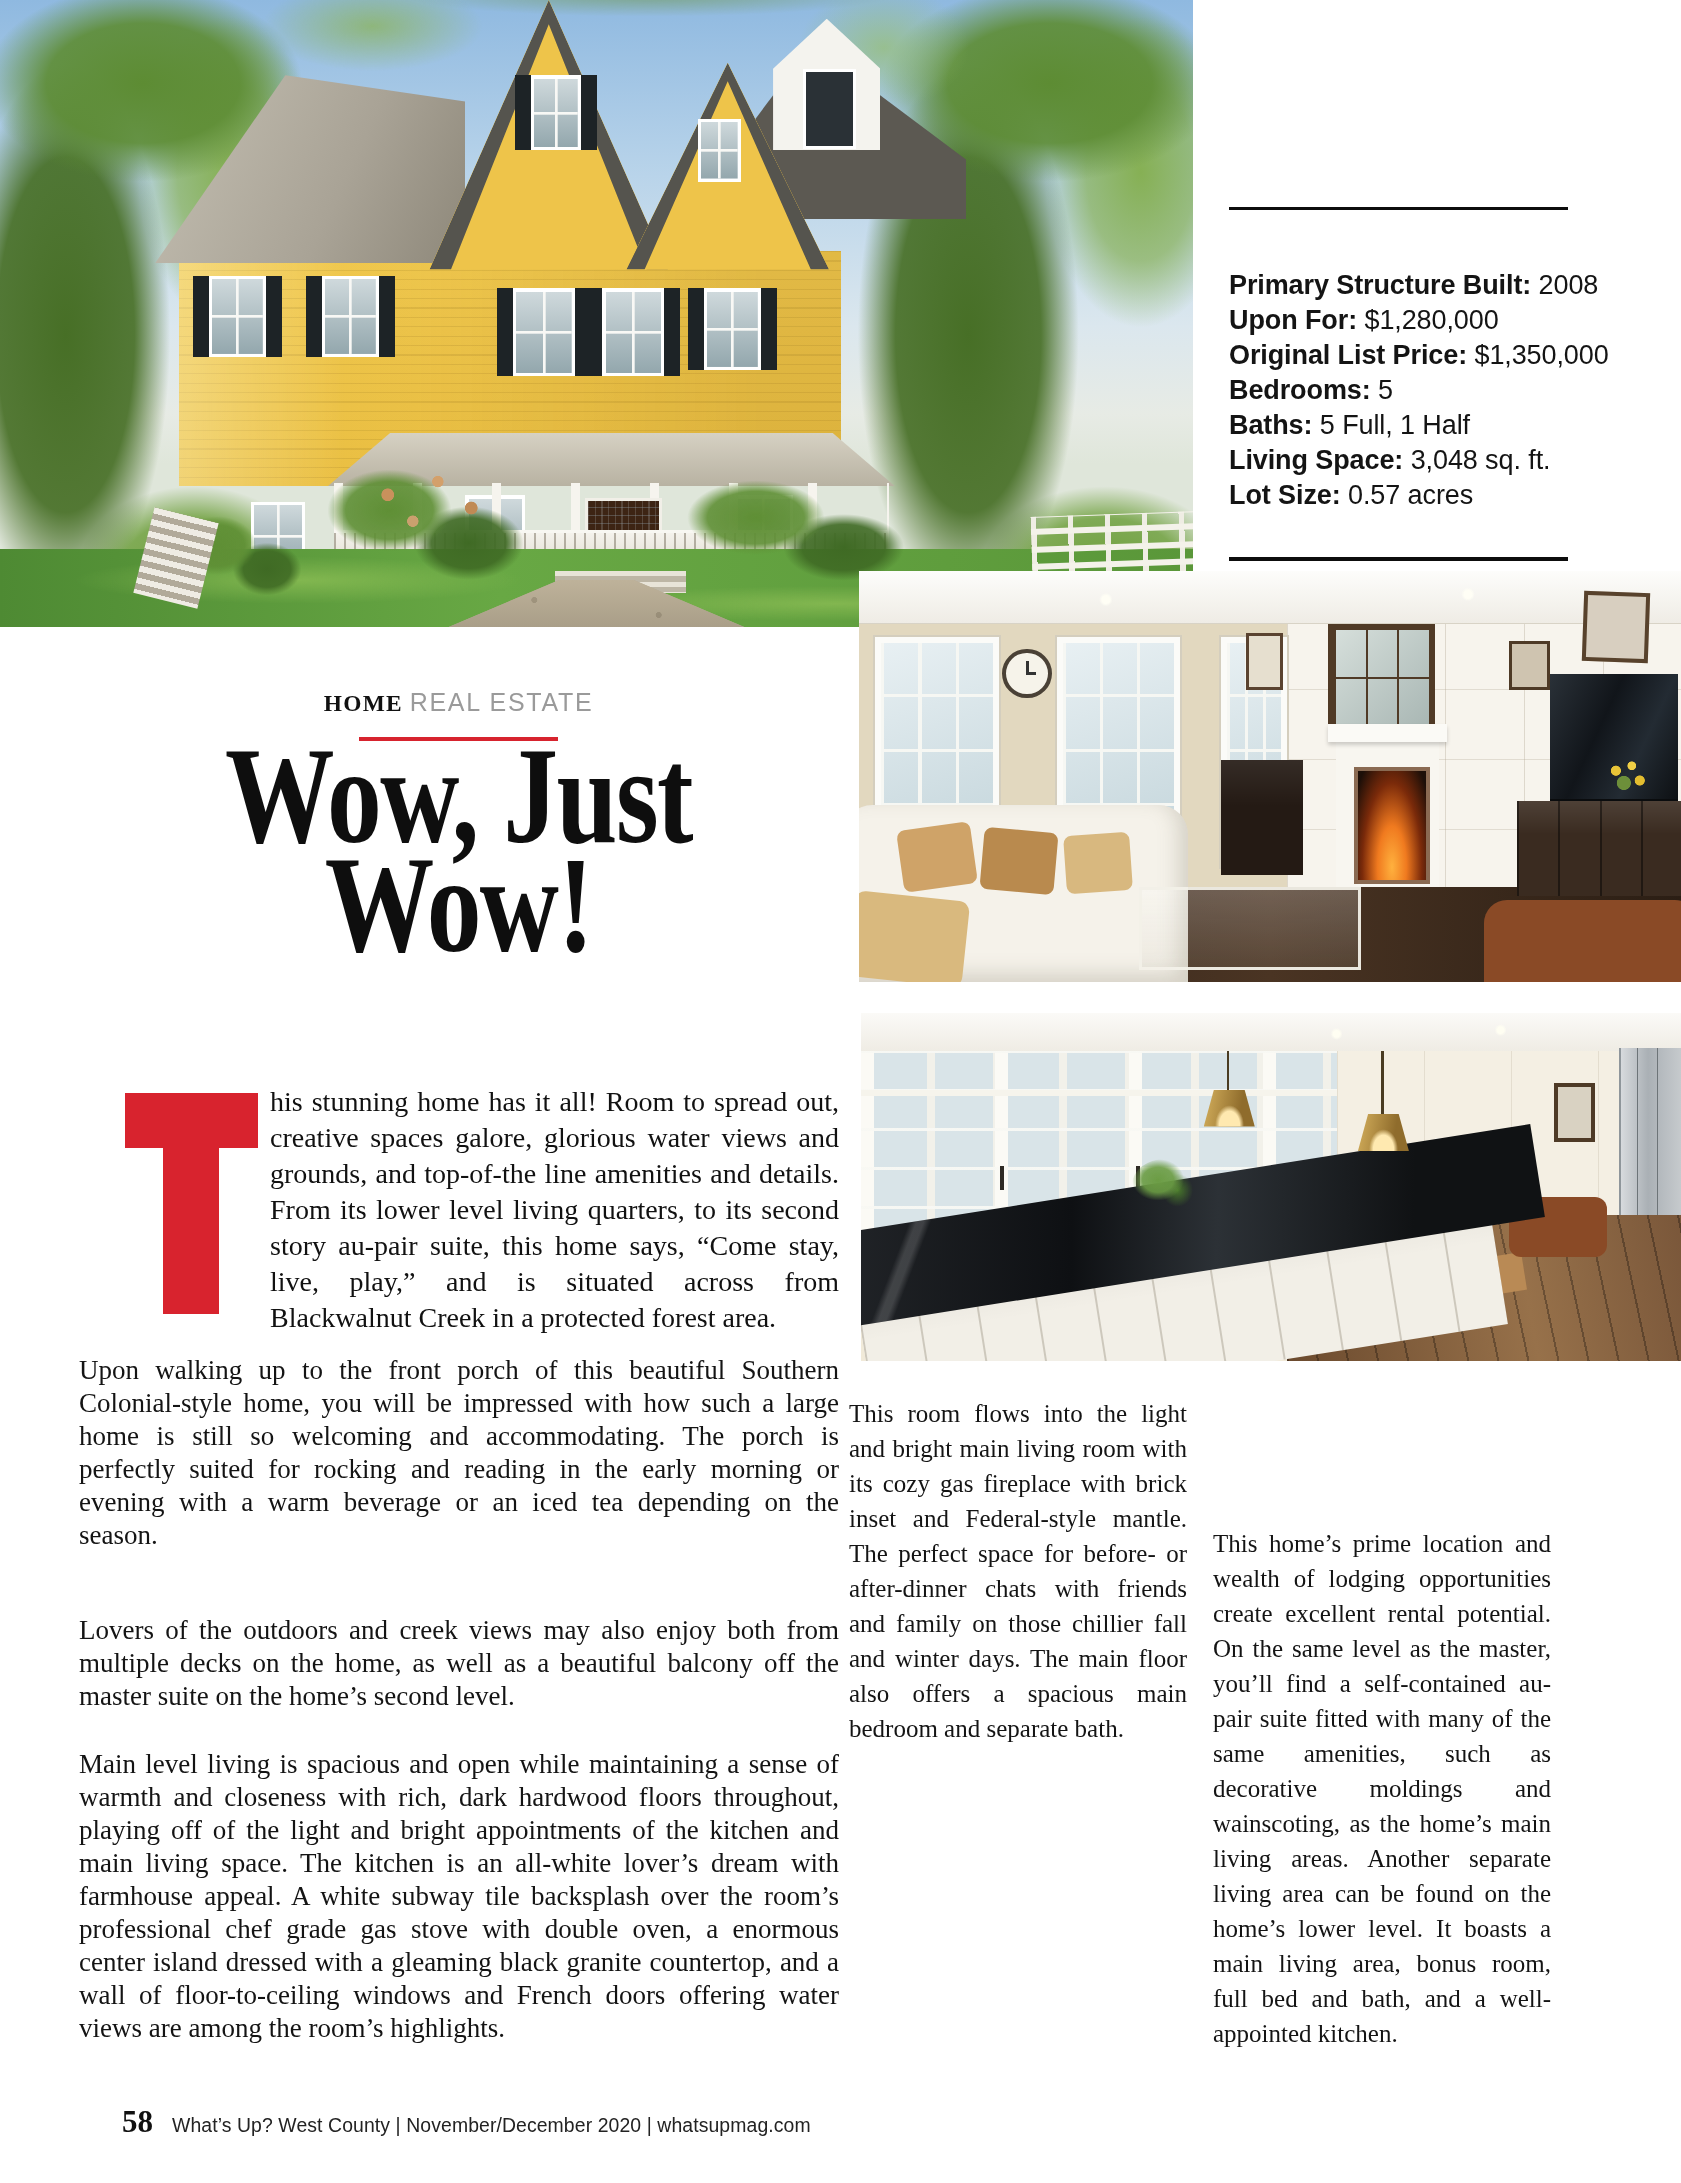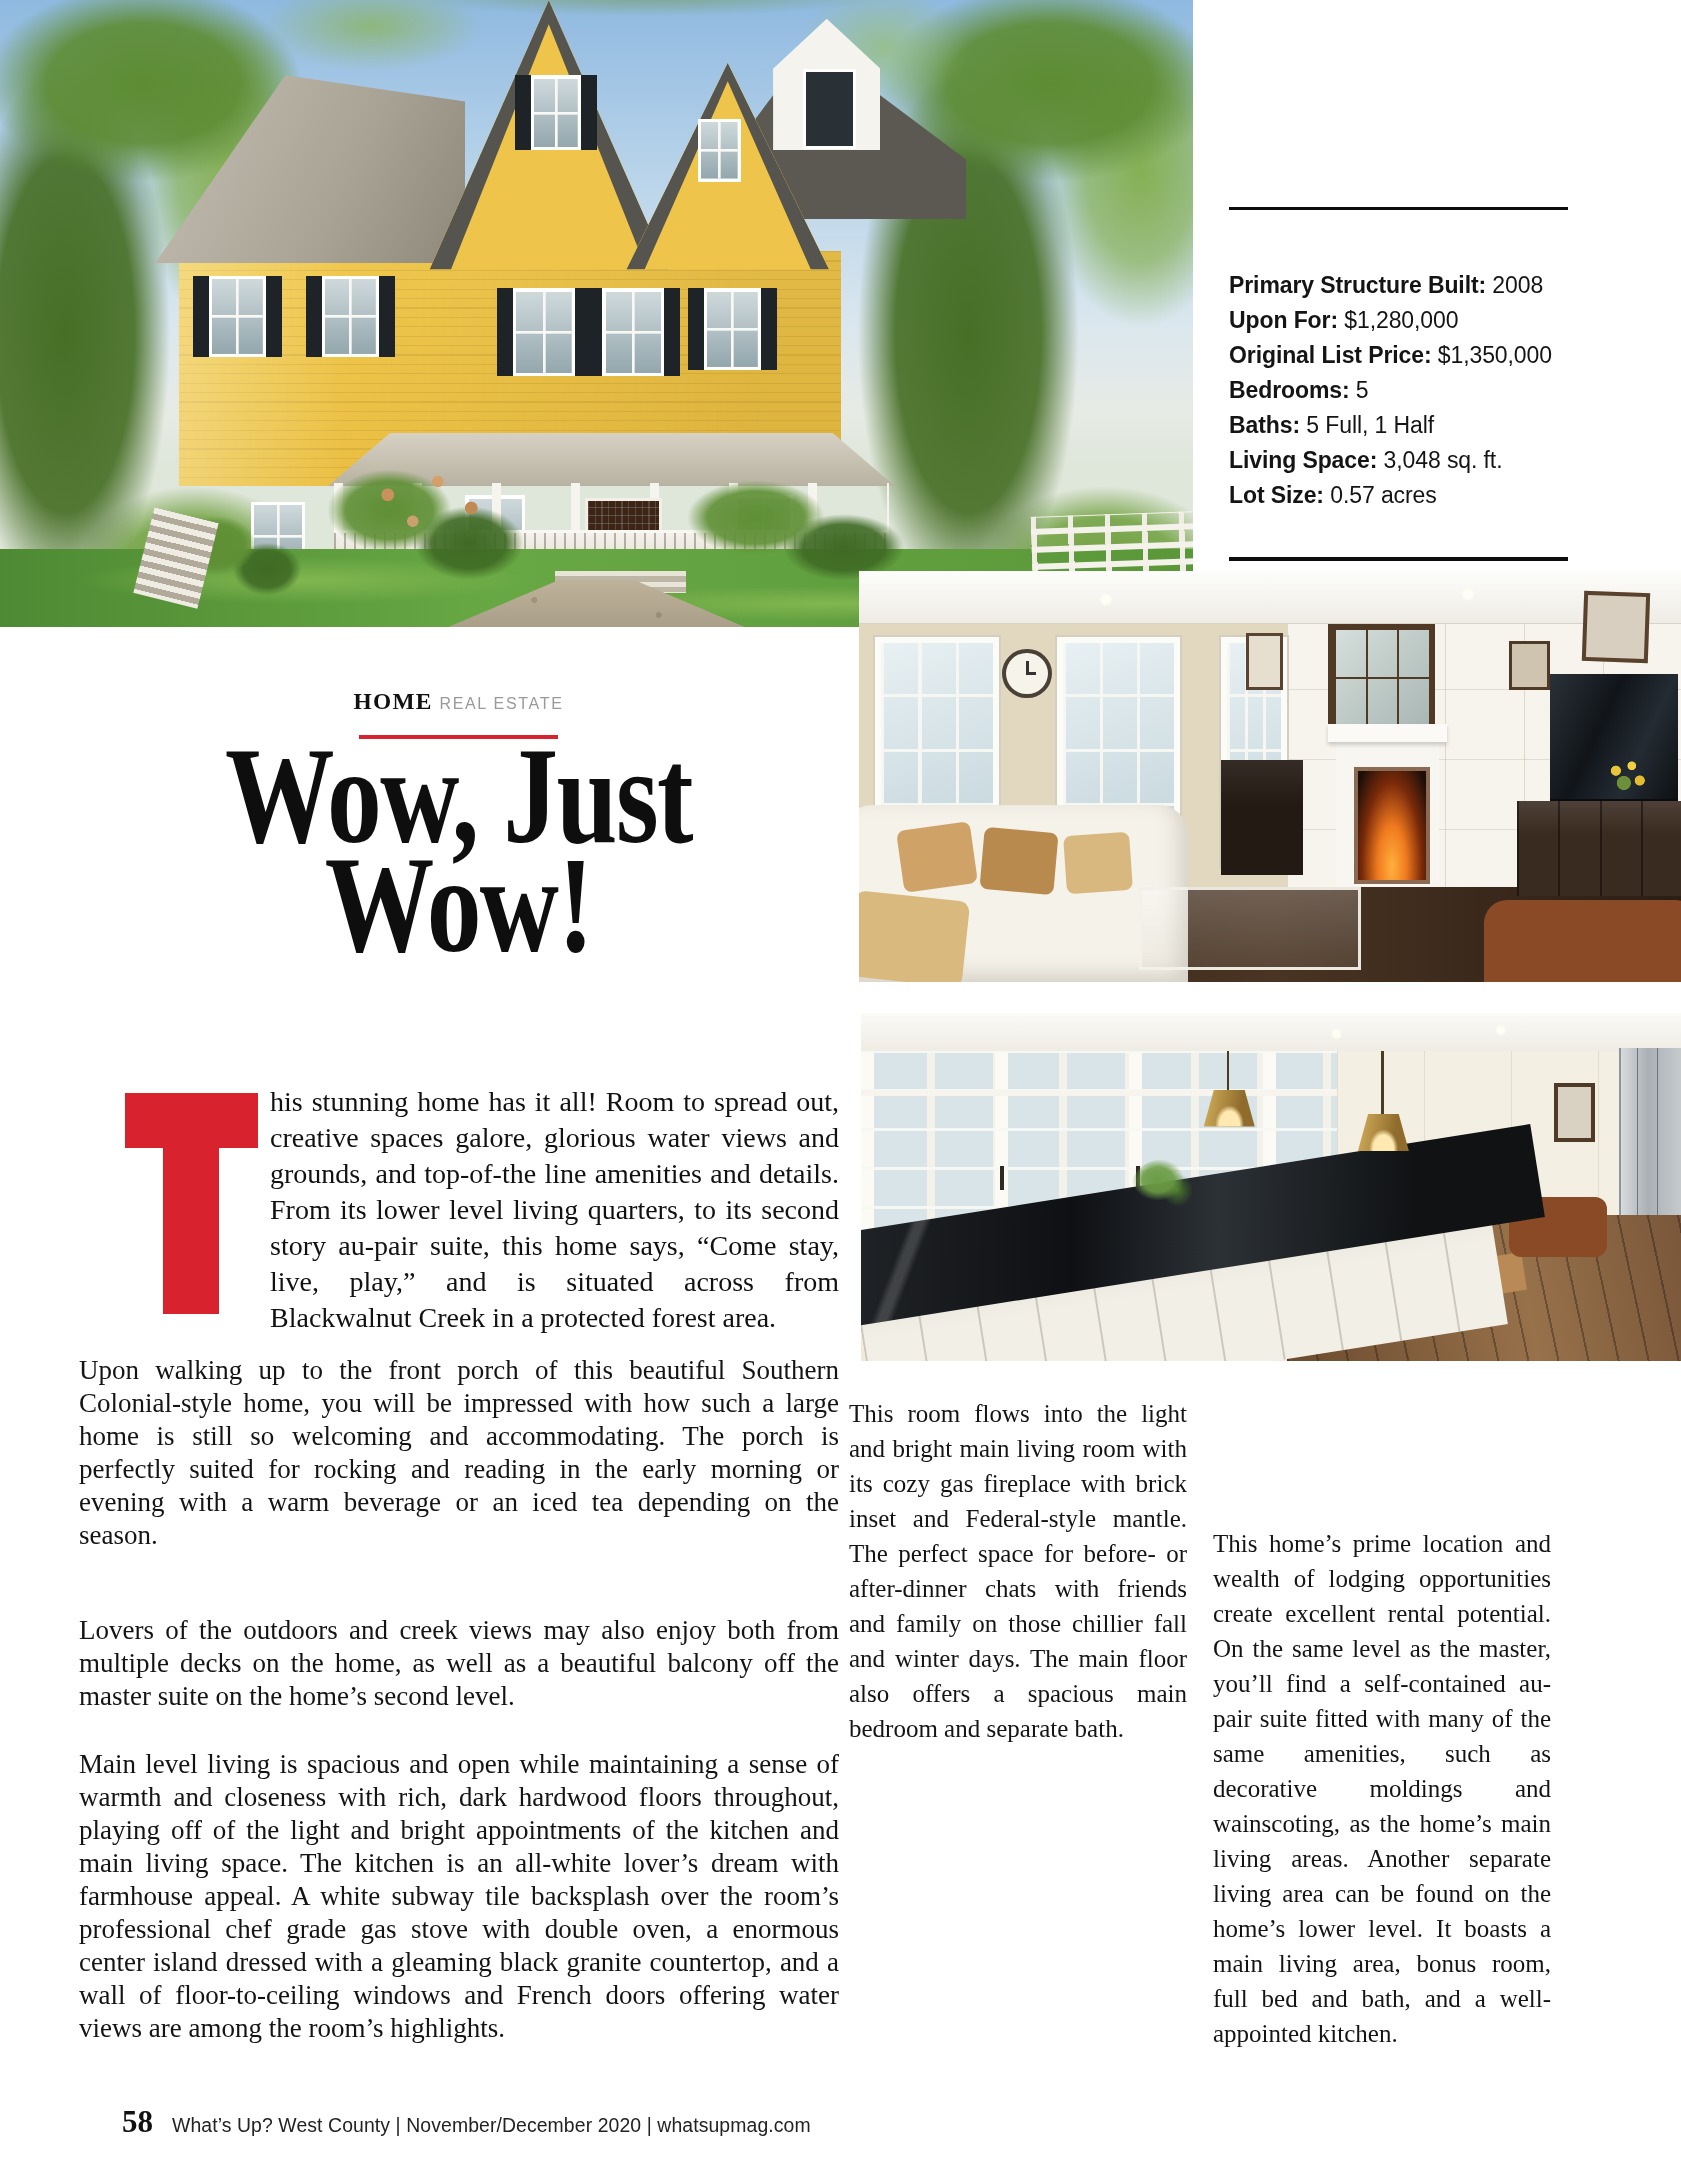--- a/index.html
+++ b/index.html
@@ -151,28 +151,28 @@
   .kt-chairseat { left:59%; top:66%; width:7%; height:6%; background:#241910; }
   .kt-leather2 { left:79%; top:53%; width:12%; height:17%; background:#8a4a26; border-radius:12px; }
   .kt-cord { width:2.7px; background:#4a3c22; }
   .kt-shade { width:51px; height:37px; clip-path:polygon(20% 0, 80% 0, 100% 100%, 0 100%);
     background:radial-gradient(ellipse at 50% 95%, #ffe9b0 0 28%, rgba(0,0,0,0) 40%), linear-gradient(100deg,#d4af5c,#8f6c2c 70%); }
 
   
   #stats-panel { left:1229px; top:207px; width:339px; }
   .stats-rule { height:3.3px; background:#0d0d0d; }
   .stats-body { margin-top:58px; }
-  .stats-row { font-family:"Liberation Sans", sans-serif; font-size:23px; line-height:35px; color:#141414; white-space:nowrap; letter-spacing:-0.1px; }
+  .stats-row { font-family:"Liberation Sans", sans-serif; font-size:27px; line-height:35px; color:#141414; white-space:nowrap; letter-spacing:-0.1px; }
   .stats-row .lbl { font-weight:700; }
   .stats-rule.bottom { margin-top:44px; }
 
   
   #kicker { left:77px; top:688px; width:763px; text-align:center; }
   .kicker-section { font-family:"Liberation Serif", serif; font-weight:700; font-size:23.4px; letter-spacing:1.3px; color:#111; }
-  .kicker-topic { font-family:"Liberation Sans", sans-serif; font-size:16px; letter-spacing:1.7px; color:#9a9a9a; margin-left:6.7px; }
+  .kicker-topic { font-family:"Liberation Sans", sans-serif; font-size:25px; letter-spacing:1.7px; color:#9a9a9a; margin-left:6.7px; }
   .kicker-rule { width:199px; height:4px; background:#d7232e; margin:20px auto 0; }
   #headline { left:77px; top:742px; width:763px; text-align:center; font-weight:700; color:#0e0e0e;
     font-size:137px; line-height:109px; letter-spacing:-2px; transform:scaleX(0.8); transform-origin:50% 0; }
   #byline { left:77px; top:1017px; width:763px; text-align:center; font-family:"Liberation Sans", sans-serif; font-weight:700; font-size:21px; color:#d7232e; }
 
   
   #intro { left:79px; top:1084px; width:760px; font-size:28px; line-height:36px; text-align:justify; color:#111; }
   .dropcap-box { float:left; width:191px; height:262px; position:relative; }
   .dropcap-box .sr { position:absolute; font-size:0; color:transparent; }
   .dc-bar { position:absolute; left:46px; top:8.7px; width:133px; height:55px; background:#d8232e; }

